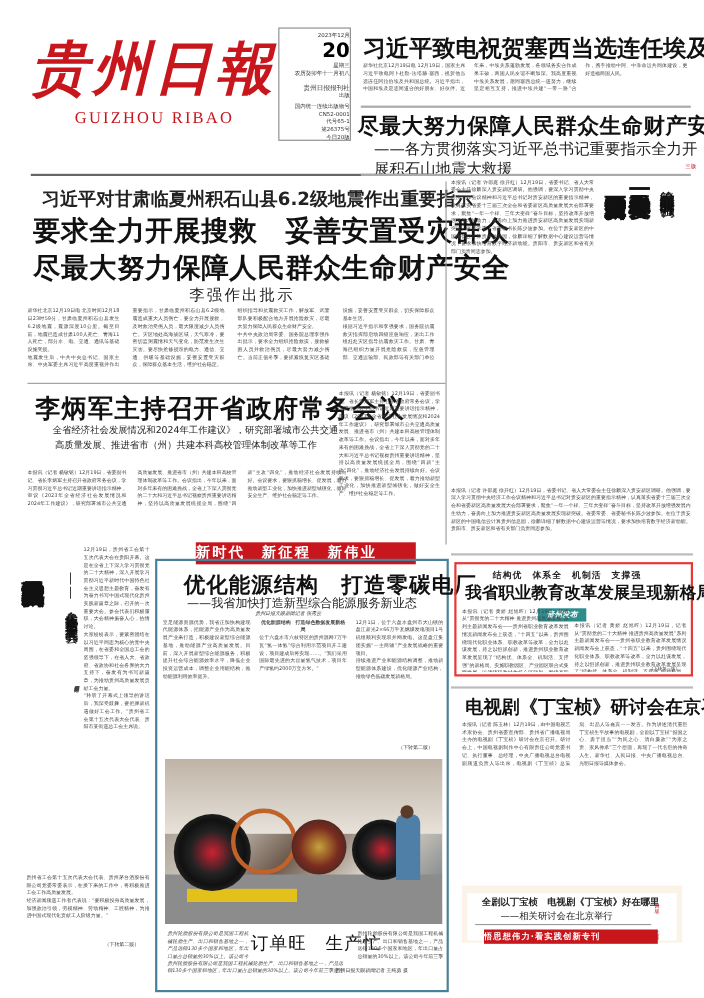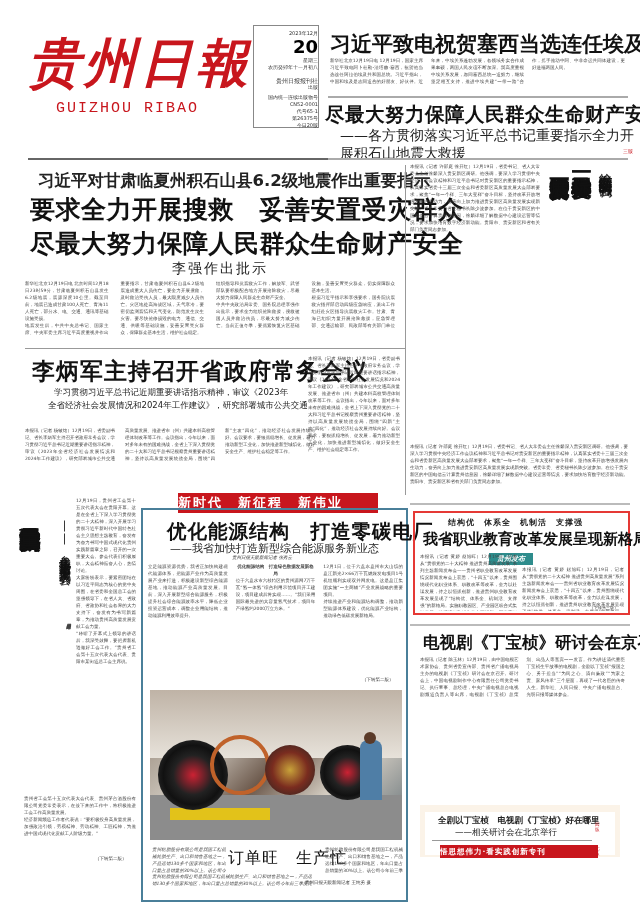--- a/index.html
+++ b/index.html
@@ -1,20 +1,20 @@
 <!DOCTYPE html>
 <html><head>
 <meta charset="utf-8">
 <style>
 *{box-sizing:border-box;margin:0;padding:0}
 body{width:640px;height:907px;background:#fff;font-family:"DejaVu Sans",sans-serif;color:#111;position:relative;overflow:hidden}
 .abs{position:absolute}
 .serif{font-family:"DejaVu Serif",serif}
 .masthead{left:28px;top:28px;width:225px;height:70px;color:#c8161d;font-family:"DejaVu Serif",serif;font-size:52px;font-weight:bold;letter-spacing:4px;font-style:italic;line-height:70px}
-.masthead-en{left:56px;top:100px;color:#c8161d;font-family:Liberation Mono, monospace;font-size:15px;letter-spacing:2px}
+.masthead-en{left:68px;top:100px;color:#c8161d;font-family:Liberation Serif, serif;font-size:15px;letter-spacing:2px}
 .datebox{left:253px;top:25px;width:66px;height:103px;border:1px solid #888;text-align:right;font-size:5px;line-height:7px;padding-top:4px;color:#333}
 .datebox .day{font-size:18px;font-weight:bold;line-height:20px;color:#000}
 .datebox .pub{font-family:"DejaVu Serif",serif;font-size:6px;margin-top:6px}
 .headline{font-weight:bold;color:#111;white-space:nowrap}
 .body-text{font-size:4.5px;line-height:7px;color:#444;text-align:justify;overflow:hidden}
 .rule{background:#999;height:1px}
 .vert{writing-mode:vertical-rl;font-weight:bold;font-family:"DejaVu Serif",serif}
 .banner{background:#c8161d;color:#fff;font-weight:bold;}
 .photo{background:linear-gradient(135deg,#8a7a6a 0%,#c9c2b8 30%,#6d5a4d 50%,#d6cfc4 70%,#5d6b73 100%);overflow:hidden}
 .tire{position:absolute;border-radius:50%;background:radial-gradient(circle,#c23 0%,#222 40%,#111 60%,#444 100%)}
@@ -58,22 +58,22 @@
   <p>新华社北京12月19日电 北京时间12月18日23时59分，甘肃临夏州积石山县发生6.2级地震，震源深度10公里。截至目前，地震已造成甘肃100人死亡、青海11人死亡，部分水、电、交通、通讯等基础设施受损。</p>
   <p>地震发生后，中共中央总书记、国家主席、中央军委主席习近平高度重视并作出重要指示，甘肃临夏州积石山县6.2级地震造成重大人员伤亡，要全力开展搜救，及时救治受伤人员，最大限度减少人员伤亡。灾区地处高海拔区域，天气寒冷，要密切监测震情和天气变化，防范发生次生灾害。要尽快抢修损毁的电力、通信、交通、供暖等基础设施，妥善安置受灾群众，保障群众基本生活，维护社会稳定。</p>
   <p>组织指导和抗震救灾工作，解放军、武警部队要积极配合地方开展抢险救灾，尽最大努力保障人民群众生命财产安全。</p>
   <p>中共中央政治局常委、国务院总理李强作出批示，要求全力组织抢险救援，搜救被困人员并救治伤员，尽最大努力减少伤亡。当前正值冬季，要抓紧恢复灾区基础设施，妥善安置受灾群众，切实保障群众基本生活。</p>
   <p>根据习近平指示和李强要求，国务院抗震救灾指挥部启动四级应急响应，派出工作组赶赴灾区指导抗震救灾工作。甘肃、青海已组织力量开展抢险救援，应急管理部、交通运输部、民政部等有关部门单位全力做好抗震救灾各项工作。目前抗震救灾各项工作正在紧张有序进行。</p>
 </div>
 <div class="abs rule" style="left:25px;top:348px;width:380px"></div>
 
 <div class="abs headline serif" style="left:32px;top:356px;font-size:23px;letter-spacing:1px">李炳军主持召开省政府常务会议</div>
 <div class="abs" style="left:48px;top:386px;font-size:8.5px;line-height:13px;color:#222;width:260px">
-  <div style="padding-left:6px">学习贯彻习近平总书记近期重要讲话指示精神，审议《2023年</div>
   <div>全省经济社会发展情况和2024年工作建议》，研究部署城市公共交通</div>
+  <div style="padding-left:2px">高质量发展、推进省市（州）共建本科高校管理体制改革等工作</div>
 </div>
 <div class="abs body-text" style="left:25px;top:427px;width:290px;height:62px;column-count:3;column-gap:10px">本报讯（记者 杨敏铭）12月19日，省委副书记、省长李炳军主持召开省政府常务会议，学习贯彻习近平总书记近期重要讲话指示精神，审议《2023年全省经济社会发展情况和2024年工作建议》，研究部署城市公共交通高质量发展、推进省市（州）共建本科高校管理体制改革等工作。会议指出，今年以来，面对多年未有的困难挑战，全省上下深入贯彻党的二十大和习近平总书记视察贵州重要讲话精神，坚持以高质量发展统揽全局，围绕“四新”主攻“四化”，推动经济社会发展持续向好。会议要求，要狠抓稳增长、促发展，着力推动新型工业化，加快推进新型城镇化，做好安全生产、维护社会稳定等工作。</div>
 <div class="abs body-text" style="left:308px;top:355px;width:92px;height:134px">本报讯（记者 杨敏铭）12月19日，省委副书记、省长李炳军主持召开省政府常务会议，学习贯彻习近平总书记近期重要讲话指示精神，审议《2023年全省经济社会发展情况和2024年工作建议》，研究部署城市公共交通高质量发展、推进省市（州）共建本科高校管理体制改革等工作。会议指出，今年以来，面对多年未有的困难挑战，全省上下深入贯彻党的二十大和习近平总书记视察贵州重要讲话精神，坚持以高质量发展统揽全局，围绕“四新”主攻“四化”，推动经济社会发展持续向好。会议要求，要狠抓稳增长、促发展，着力推动新型工业化，加快推进新型城镇化，做好安全生产、维护社会稳定等工作。</div>
 
 <div class="abs" style="left:405px;top:165px;width:1px;height:330px;background:#999"></div>
 
 <div class="abs body-text" style="left:410px;top:163px;width:130px;height:280px">本报讯（记者 许邵庭 徐开红）12月19日，省委书记、省人大常委会主任徐麟深入贵安新区调研。他强调，要深入学习贯彻中央经济工作会议精神和习近平总书记对贵安新区的重要指示精神，认真落实省委十三届三次全会和省委新区高质量发展大会部署要求，聚焦“一年一个样、三年大变样”奋斗目标，坚持改革开放增强发展内生动力，奋勇向上加力推进贵安新区高质量发展实现新突破。省委常委、省委秘书长陈少波参加。在位于贵安新区的中国电信云计算贵州信息园，徐麟详细了解数据中心建设运营等情况，要求加快培育数字经济新动能。贵阳市、贵安新区和省有关部门负责同志参加。</div>
 <div class="abs vert" style="left:545px;top:162px;font-size:20px;line-height:22px;height:290px;width:48px;letter-spacing:0px">
   <span>聚焦一年一个样三年大变样奋斗目标</span><br>
   <span>乘势而上加力推进贵安新区高质量发展</span>

